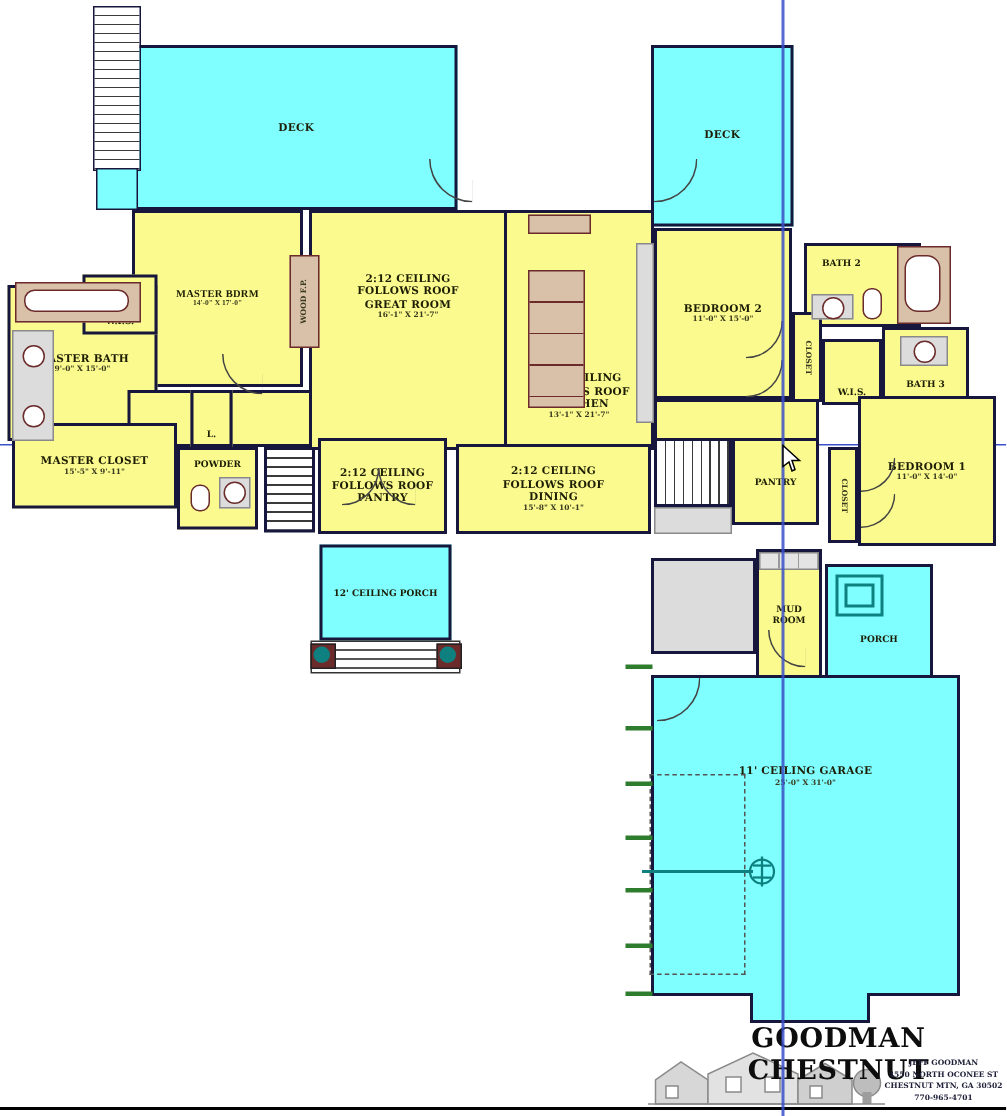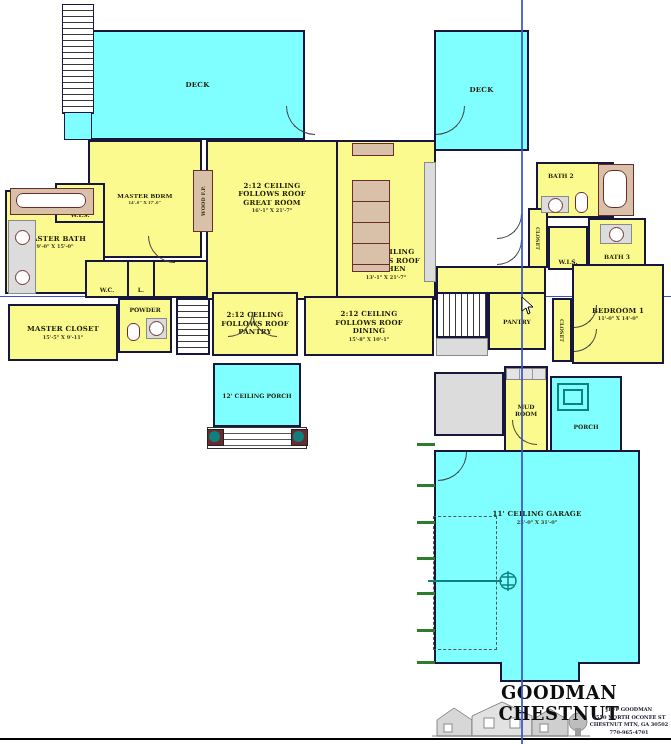--- a/index.html
+++ b/index.html
@@ -99,21 +99,21 @@
   <div class="sinkc" style="left:15px;top:270px;"></div>
 
   <div class="room" style="left:153px;top:260px;width:55px;height:38px;"></div>
   <div class="room" style="left:85px;top:260px;width:44px;height:38px;justify-content:flex-end;padding-bottom:3px;">
     <span class="rs">W.C.</span>
   </div>
   <div class="room" style="left:127px;top:260px;width:28px;height:38px;justify-content:flex-end;padding-bottom:3px;">
     <span class="rs">L.</span>
   </div>
 
-  <div class="room" style="left:8px;top:304px;width:110px;height:57px;">
+  <div class="room" style="left:8px;top:282px;width:110px;height:57px;">
     <span class="rl">MASTER CLOSET</span>
     <span class="rd">15'-5" X 9'-11"</span>
   </div>
   <div class="room" style="left:118px;top:298px;width:54px;height:55px;justify-content:flex-start;padding-top:6px;">
     <span class="rs">POWDER</span>
   </div>
   <div class="abs white-in" style="left:127px;top:323px;width:13px;height:18px;border-radius:6px;"></div>
   <div class="abs gray" style="left:146px;top:318px;width:21px;height:21px;"></div>
   <div class="sinkc" style="left:149px;top:321px;"></div>
   <div class="abs stairs" style="left:176px;top:298px;width:34px;height:57px;"></div>
@@ -131,20 +131,24 @@
     <span class="rd">15'-8" X 10'-1"</span>
   </div>
 
   <div class="abs stairsV" style="left:436px;top:292px;width:52px;height:46px;"></div>
   <div class="abs gray" style="left:436px;top:338px;width:52px;height:18px;"></div>
 
   <div class="room" style="left:488px;top:292px;width:58px;height:58px;">
     <span class="rs">PANTRY</span>
   </div>
 
+  <div class="room" style="left:436px;top:152px;width:92px;height:114px;">
+    <span class="rl">BEDROOM 2</span>
+    <span class="rd">11'-0" X 15'-0"</span>
+  </div>
   <div class="room" style="left:436px;top:266px;width:110px;height:28px;"></div>
 
   <div class="room" style="left:536px;top:162px;width:78px;height:56px;align-items:flex-start;justify-content:flex-start;padding:8px 0 0 10px;">
     <span class="rs">BATH 2</span>
   </div>
   <div class="abs gray" style="left:541px;top:196px;width:28px;height:17px;"></div>
   <div class="sinkc" style="left:548px;top:198px;"></div>
   <div class="abs white-in" style="left:575px;top:192px;width:13px;height:21px;border-radius:6px;"></div>
   <div class="abs tan" style="left:598px;top:164px;width:36px;height:52px;">
     <div class="abs white-in" style="left:4px;top:5px;width:24px;height:38px;border-radius:9px;"></div>

